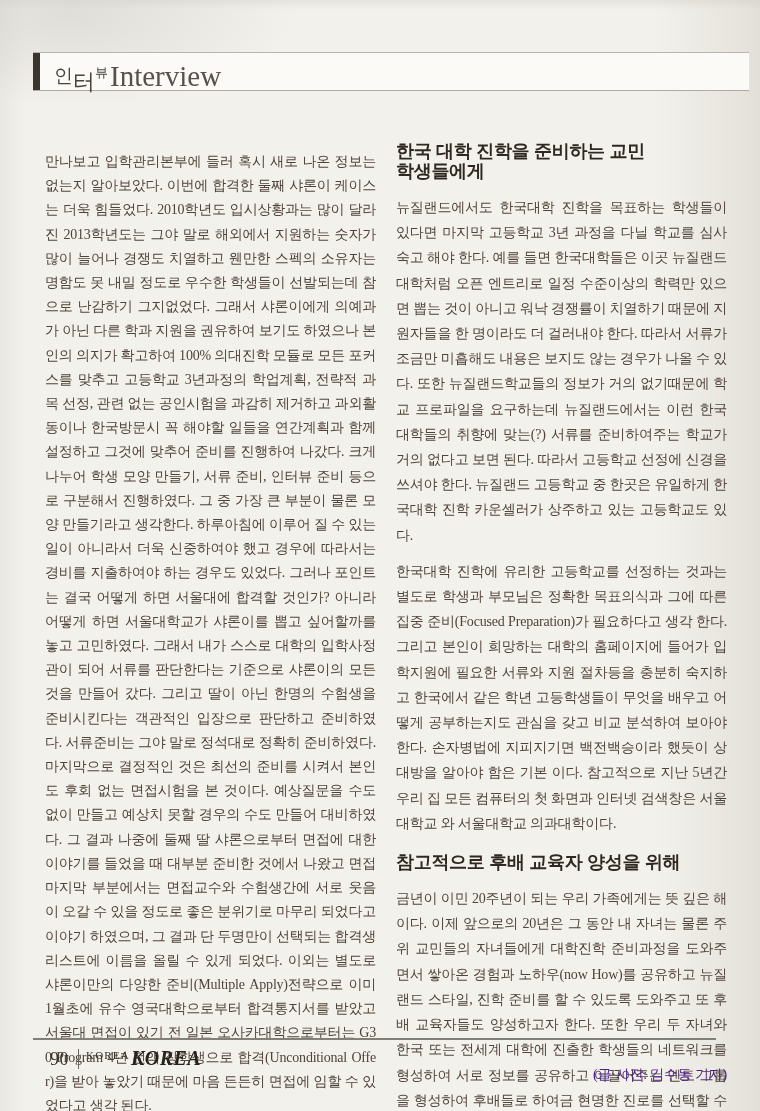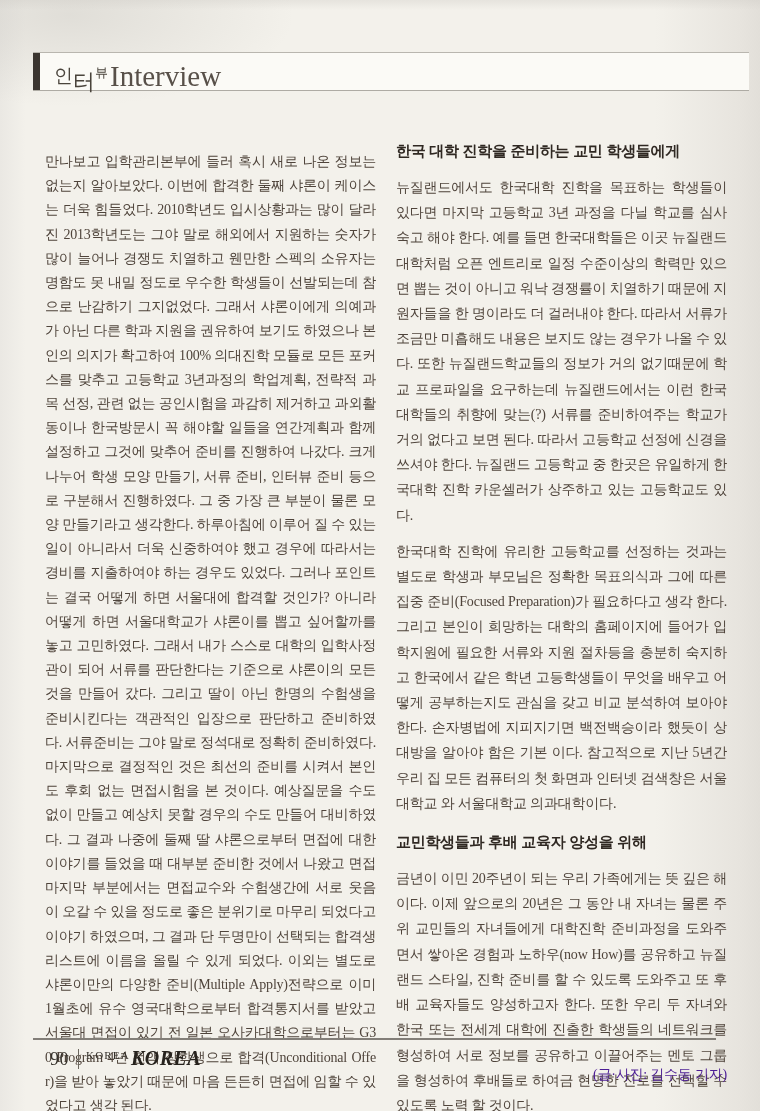--- a/index.html
+++ b/index.html
@@ -32,21 +32,21 @@
   
   .col {
     position:absolute; text-align:justify; word-break:break-all;
     font-size:14px; line-height:24.2px; letter-spacing:-0.2px; color:#4f443b;
   }
   .col p { margin:0 0 11px 0; }
   .col-left  { left:45px;  top:150px; width:331px; }
   .col-right { left:396px; top:141px; width:331px; line-height:25.2px; }
   .col h3 {
     font-family:"Liberation Sans","DejaVu Sans",sans-serif;
-    font-size:15px; font-weight:bold; color:#2f2822;
+    font-size:18px; font-weight:bold; color:#2f2822;
     margin:0 0 14px 0; letter-spacing:-0.3px; line-height:20px; text-align:left; word-break:keep-all;
   }
   .col h3.second { margin-top:16px; }
 
   .byline {
     position:absolute; right:33px; top:1066px; font-size:14px; color:#4c1d95;
     letter-spacing:-0.2px; white-space:nowrap;
   }
 
   
@@ -73,21 +73,21 @@
 
   <main>
     <div class="col col-left">
       <p>만나보고 입학관리본부에 들러 혹시 새로 나온 정보는 없는지 알아보았다. 이번에 합격한 둘째 샤론이 케이스는 더욱 힘들었다. 2010학년도 입시상황과는 많이 달라진 2013학년도는 그야 말로 해외에서 지원하는 숫자가 많이 늘어나 경쟁도 치열하고 웬만한 스펙의 소유자는 명함도 못 내밀 정도로 우수한 학생들이 선발되는데 참으로 난감하기 그지없었다. 그래서 샤론이에게 의예과가 아닌 다른 학과 지원을 권유하여 보기도 하였으나 본인의 의지가 확고하여 100% 의대진학 모듈로 모든 포커스를 맞추고 고등학교 3년과정의 학업계획, 전략적 과목 선정, 관련 없는 공인시험을 과감히 제거하고 과외활동이나 한국방문시 꼭 해야할 일들을 연간계획과 함께 설정하고 그것에 맞추어 준비를 진행하여 나갔다. 크게 나누어 학생 모양 만들기, 서류 준비, 인터뷰 준비 등으로 구분해서 진행하였다. 그 중 가장 큰 부분이 물론 모양 만들기라고 생각한다. 하루아침에 이루어 질 수 있는 일이 아니라서 더욱 신중하여야 했고 경우에 따라서는 경비를 지출하여야 하는 경우도 있었다. 그러나 포인트는 결국 어떻게 하면 서울대에 합격할 것인가? 아니라 어떻게 하면 서울대학교가 샤론이를 뽑고 싶어할까를 놓고 고민하였다. 그래서 내가 스스로 대학의 입학사정관이 되어 서류를 판단한다는 기준으로 샤론이의 모든 것을 만들어 갔다. 그리고 딸이 아닌 한명의 수험생을 준비시킨다는 객관적인 입장으로 판단하고 준비하였다. 서류준비는 그야 말로 정석대로 정확히 준비하였다. 마지막으로 결정적인 것은 최선의 준비를 시켜서 본인도 후회 없는 면접시험을 본 것이다. 예상질문을 수도 없이 만들고 예상치 못할 경우의 수도 만들어 대비하였다. 그 결과 나중에 둘째 딸 샤론으로부터 면접에 대한 이야기를 들었을 때 대부분 준비한 것에서 나왔고 면접 마지막 부분에서는 면접교수와 수험생간에 서로 웃음이 오갈 수 있을 정도로 좋은 분위기로 마무리 되었다고 이야기 하였으며, 그 결과 단 두명만이 선택되는 합격생 리스트에 이름을 올릴 수 있게 되었다. 이외는 별도로 샤론이만의 다양한 준비(Multiple Apply)전략으로 이미 1월초에 유수 영국대학으로부터 합격통지서를 받았고 서울대 면접이 있기 전 일본 오사카대학으로부터는 G30 Program 4년 전액 장학생으로 합격(Unconditional Offer)을 받아 놓았기 때문에 마음 든든히 면접에 임할 수 있었다고 생각 된다.</p>
     </div>
 
     <div class="col col-right">
       <h3>한국 대학 진학을 준비하는 교민 학생들에게</h3>
       <p>뉴질랜드에서도 한국대학 진학을 목표하는 학생들이 있다면 마지막 고등학교 3년 과정을 다닐 학교를 심사숙고 해야 한다. 예를 들면 한국대학들은 이곳 뉴질랜드대학처럼 오픈 엔트리로 일정 수준이상의 학력만 있으면 뽑는 것이 아니고 워낙 경쟁률이 치열하기 때문에 지원자들을 한 명이라도 더 걸러내야 한다. 따라서 서류가 조금만 미흡해도 내용은 보지도 않는 경우가 나올 수 있다. 또한 뉴질랜드학교들의 정보가 거의 없기때문에 학교 프로파일을 요구하는데 뉴질랜드에서는 이런 한국대학들의 취향에 맞는(?) 서류를 준비하여주는 학교가 거의 없다고 보면 된다. 따라서 고등학교 선정에 신경을 쓰셔야 한다. 뉴질랜드 고등학교 중 한곳은 유일하게 한국대학 진학 카운셀러가 상주하고 있는 고등학교도 있다.</p>
       <p>한국대학 진학에 유리한 고등학교를 선정하는 것과는 별도로 학생과 부모님은 정확한 목표의식과 그에 따른 집중 준비(Focused Preparation)가 필요하다고 생각 한다. 그리고 본인이 희망하는 대학의 홈페이지에 들어가 입학지원에 필요한 서류와 지원 절차등을 충분히 숙지하고 한국에서 같은 학년 고등학생들이 무엇을 배우고 어떻게 공부하는지도 관심을 갖고 비교 분석하여 보아야 한다. 손자병법에 지피지기면 백전백승이라 했듯이 상대방을 알아야 함은 기본 이다. 참고적으로 지난 5년간 우리 집 모든 컴퓨터의 첫 화면과 인터넷 검색창은 서울대학교 와 서울대학교 의과대학이다.</p>
-      <h3 class="second">교민학생들과 후배 교육자 양성을 위해</h3>
+      <h3 class="second">참고적으로 후배 교육자 양성을 위해</h3>
       <p>금년이 이민 20주년이 되는 우리 가족에게는 뜻 깊은 해이다. 이제 앞으로의 20년은 그 동안 내 자녀는 물론 주위 교민들의 자녀들에게 대학진학 준비과정을 도와주면서 쌓아온 경험과 노하우(now How)를 공유하고 뉴질랜드 스타일, 진학 준비를 할 수 있도록 도와주고 또 후배 교육자들도 양성하고자 한다. 또한 우리 두 자녀와 한국 또는 전세계 대학에 진출한 학생들의 네트워크를 형성하여 서로 정보를 공유하고 이끌어주는 멘토 그룹을 형성하여 후배들로 하여금 현명한 진로를 선택할 수 있도록 노력 할 것이다.</p>
     </div>
 
     <div class="byline">(글·사진:  김수동 기자)</div>
   </main>
 
   <div class="footer-rule"></div>
 
   <footer class="pfooter">
     <span class="pagenum">90</span><span class="fsep"></span><span class="brand"><span class="korea">KOREA</span><span class="post">KOREA</span></span>

